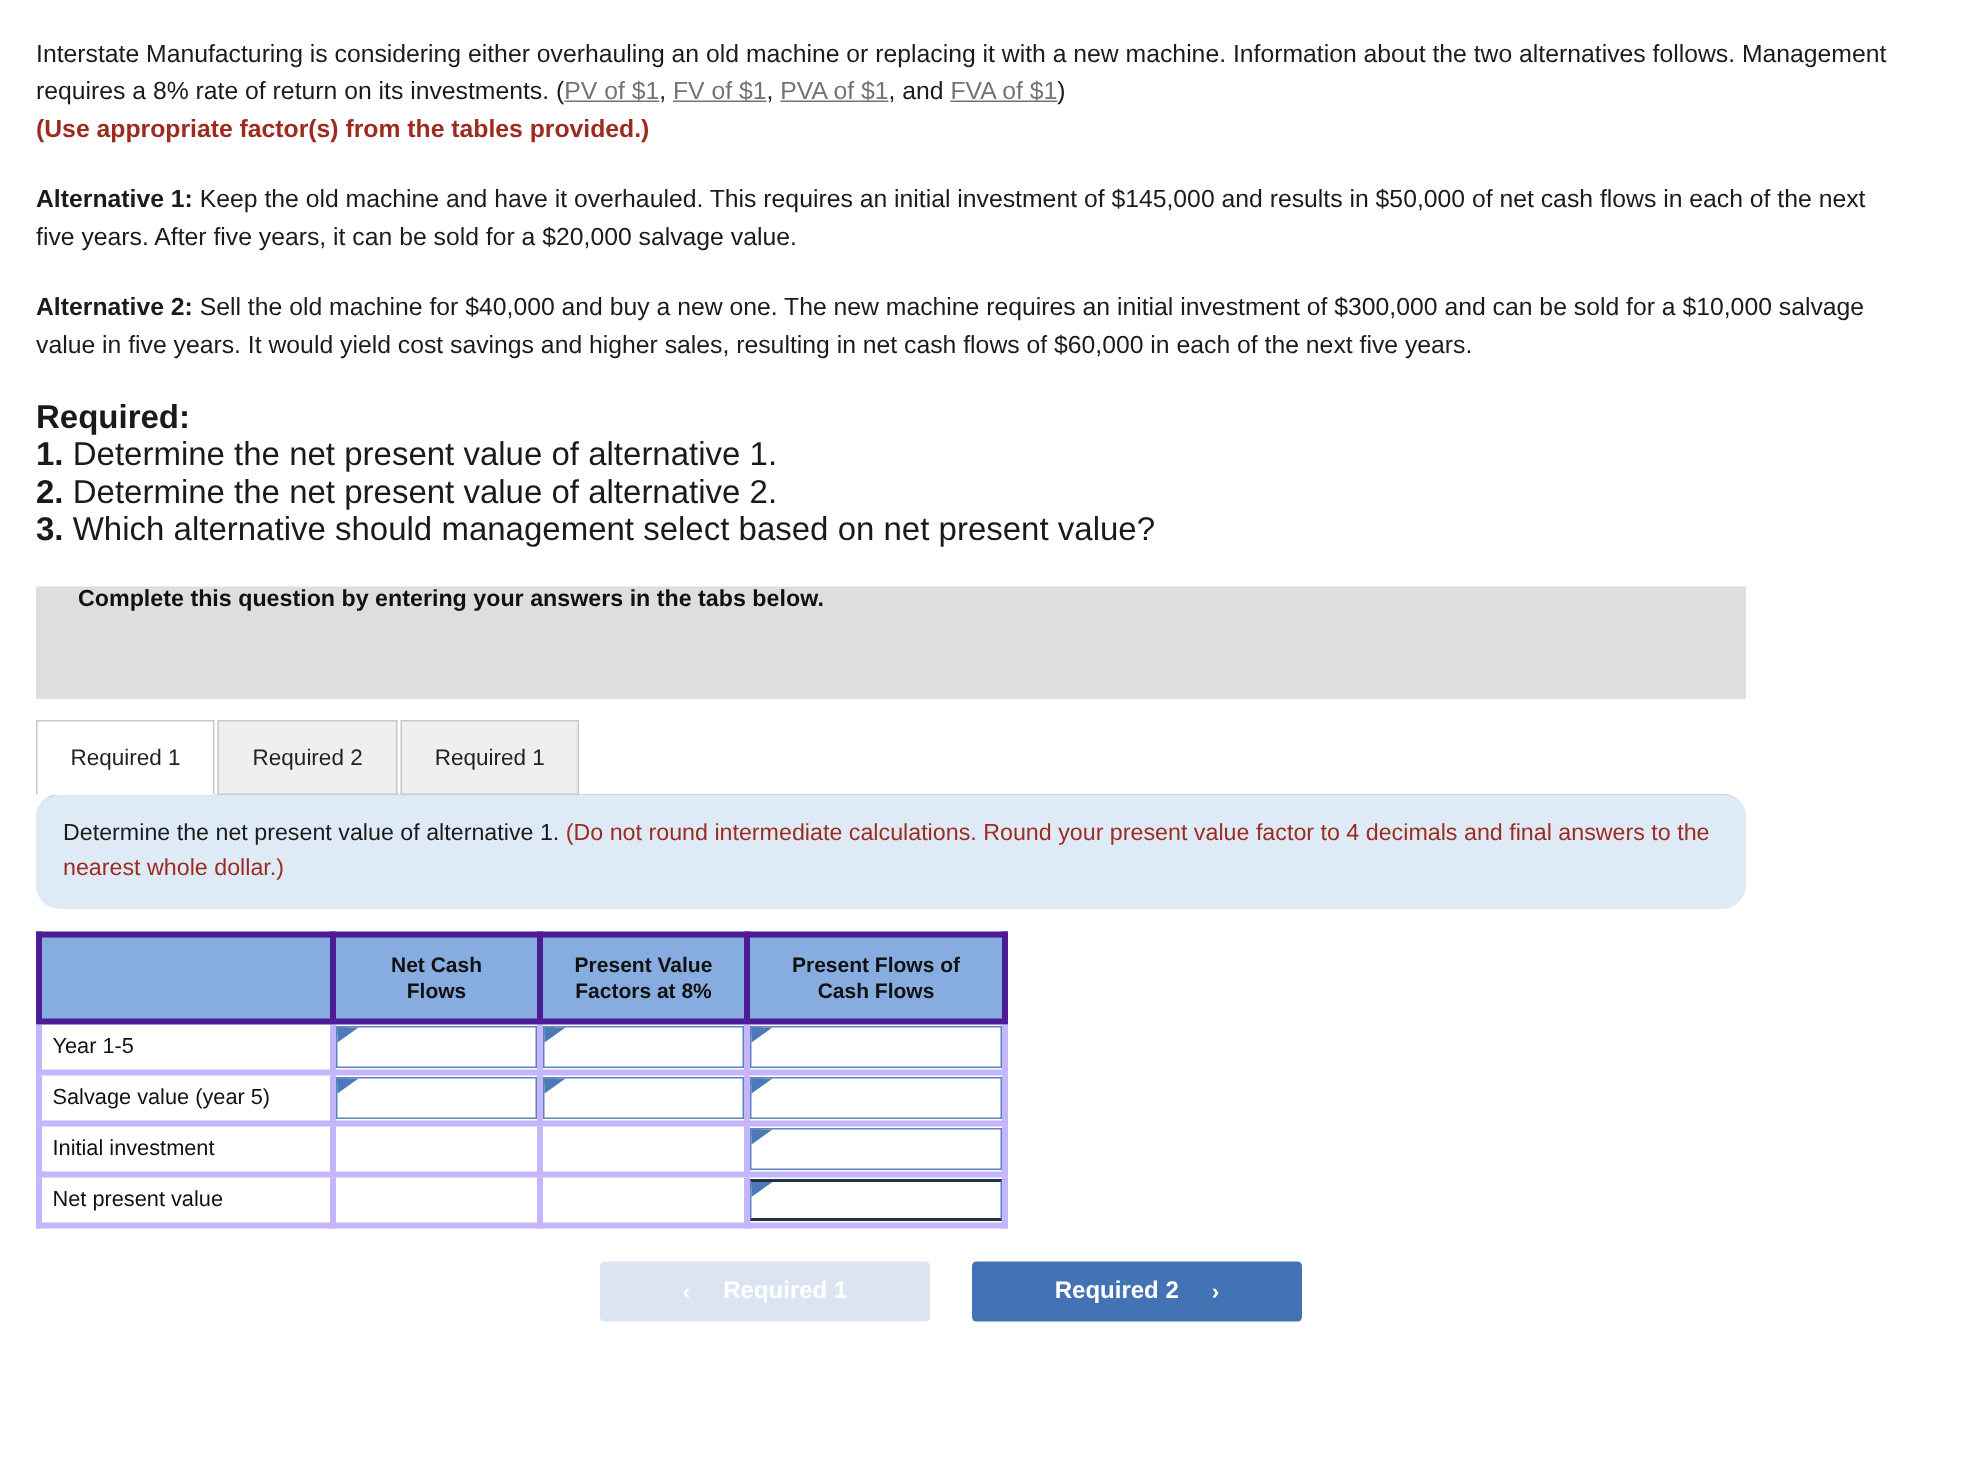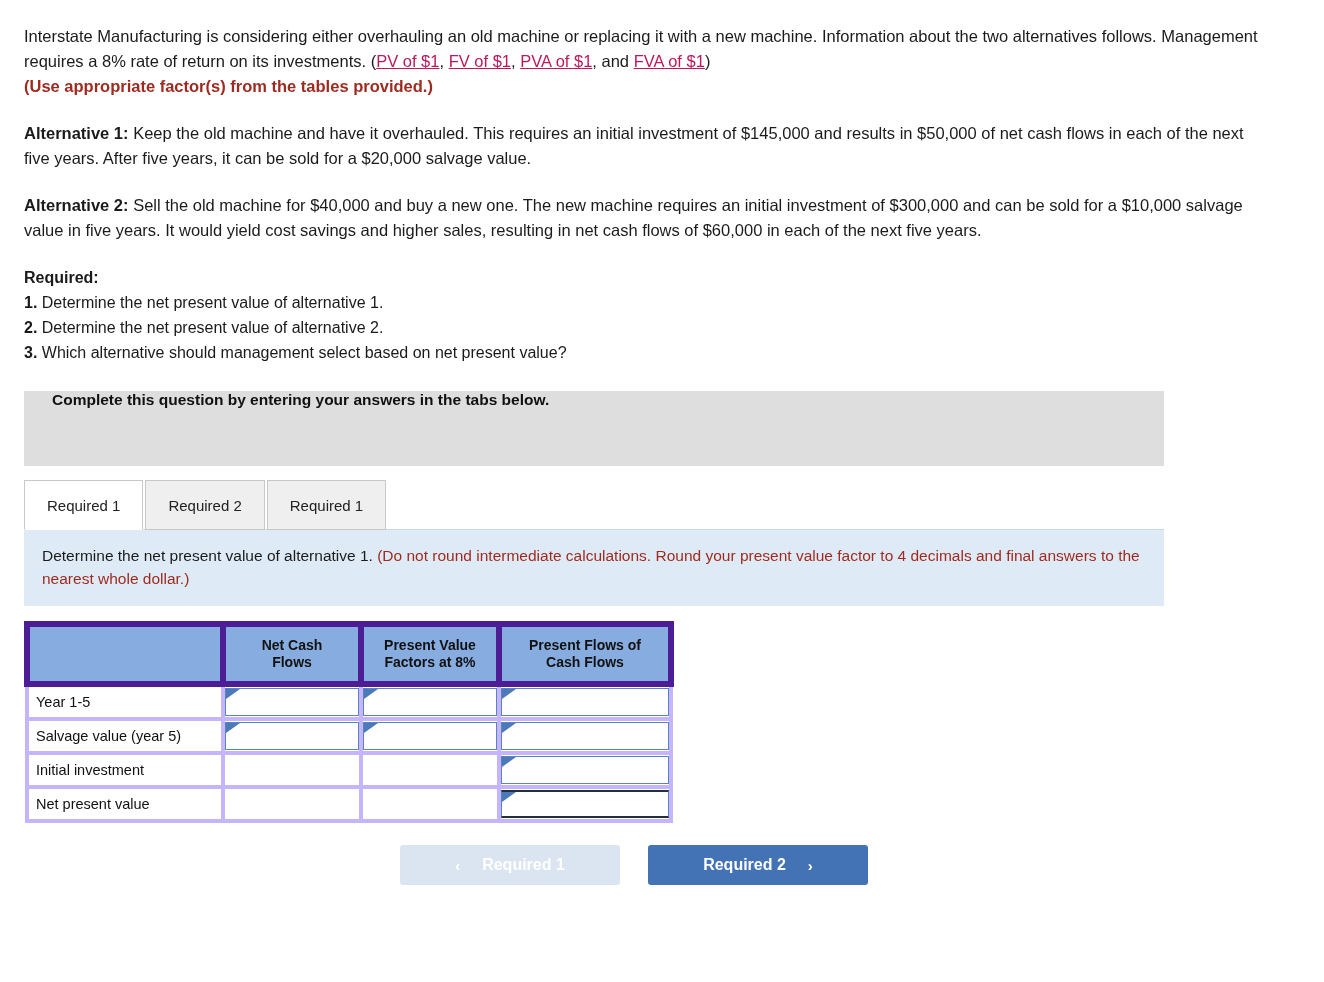--- a/index.html
+++ b/index.html
@@ -31,26 +31,26 @@
   }
   .problem p {
     margin: 0 0 22px 0;
   }
   .bold { font-weight: bold; }
   .red-bold {
     color: #9e2b20;
     font-weight: bold;
   }
   a.tablink {
-    color: #be185d;
+    color: #737373;
     text-decoration: underline;
   }
 
   .required-block {
-    font-size: 16px;
+    font-size: 22px;
     line-height: 25px;
     margin-top: 22px;
   }
   .required-block .rline { display: block; }
 
   
   .gray-banner {
     margin-top: 26px;
     width: 1140px;
     height: 75px;
@@ -102,39 +102,40 @@
     width: 1140px;
     box-sizing: border-box;
     background: #deeaf6;
     border-top: 1px solid #c7d9ea;
     padding: 14px 18px 16px 18px;
     font-size: 15.5px;
     line-height: 23px;
     color: #1b1b1b;
     position: relative;
     top: -1px;
+    border-radius: 16px;
   }
   .instruction .note { color: #9e2b20; }
 
   
   .npv-table {
     margin-top: 14px;
     border-collapse: collapse;
     table-layout: fixed;
     font-size: 14.5px;
     color: #111;
   }
   .npv-table col.c0 { width: 196px; }
   .npv-table col.c1 { width: 138px; }
   .npv-table col.c2 { width: 138px; }
   .npv-table col.c3 { width: 172px; }
 
   .npv-table th {
     background: #86ace0;
-    border: 6px solid #4c1d95;
+    border: 4px solid #4c1d95;
     font-size: 14px;
     font-weight: bold;
     color: #111;
     height: 54px;
     line-height: 17px;
     padding: 0 6px;
     text-align: center;
     vertical-align: middle;
   }
   .npv-table th.blank { background: #86ace0; }

